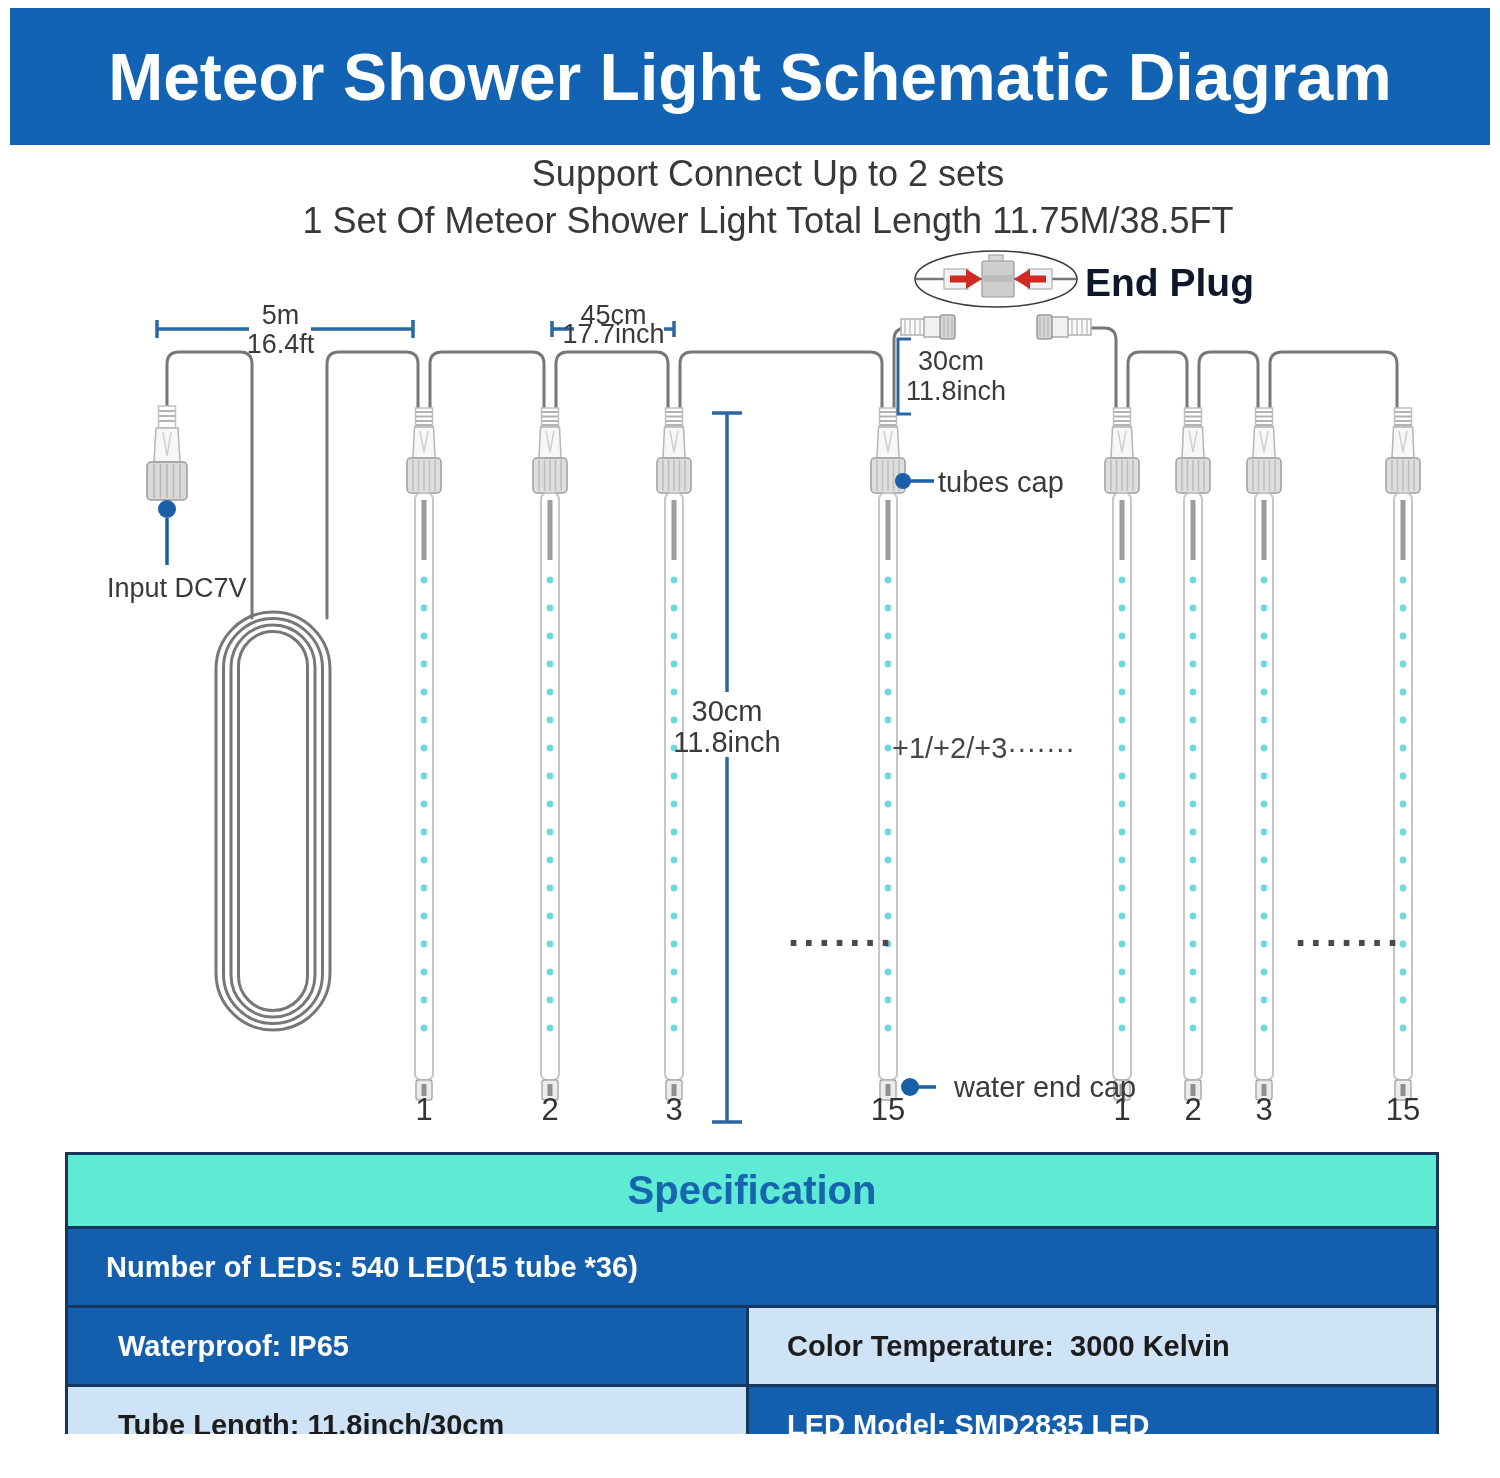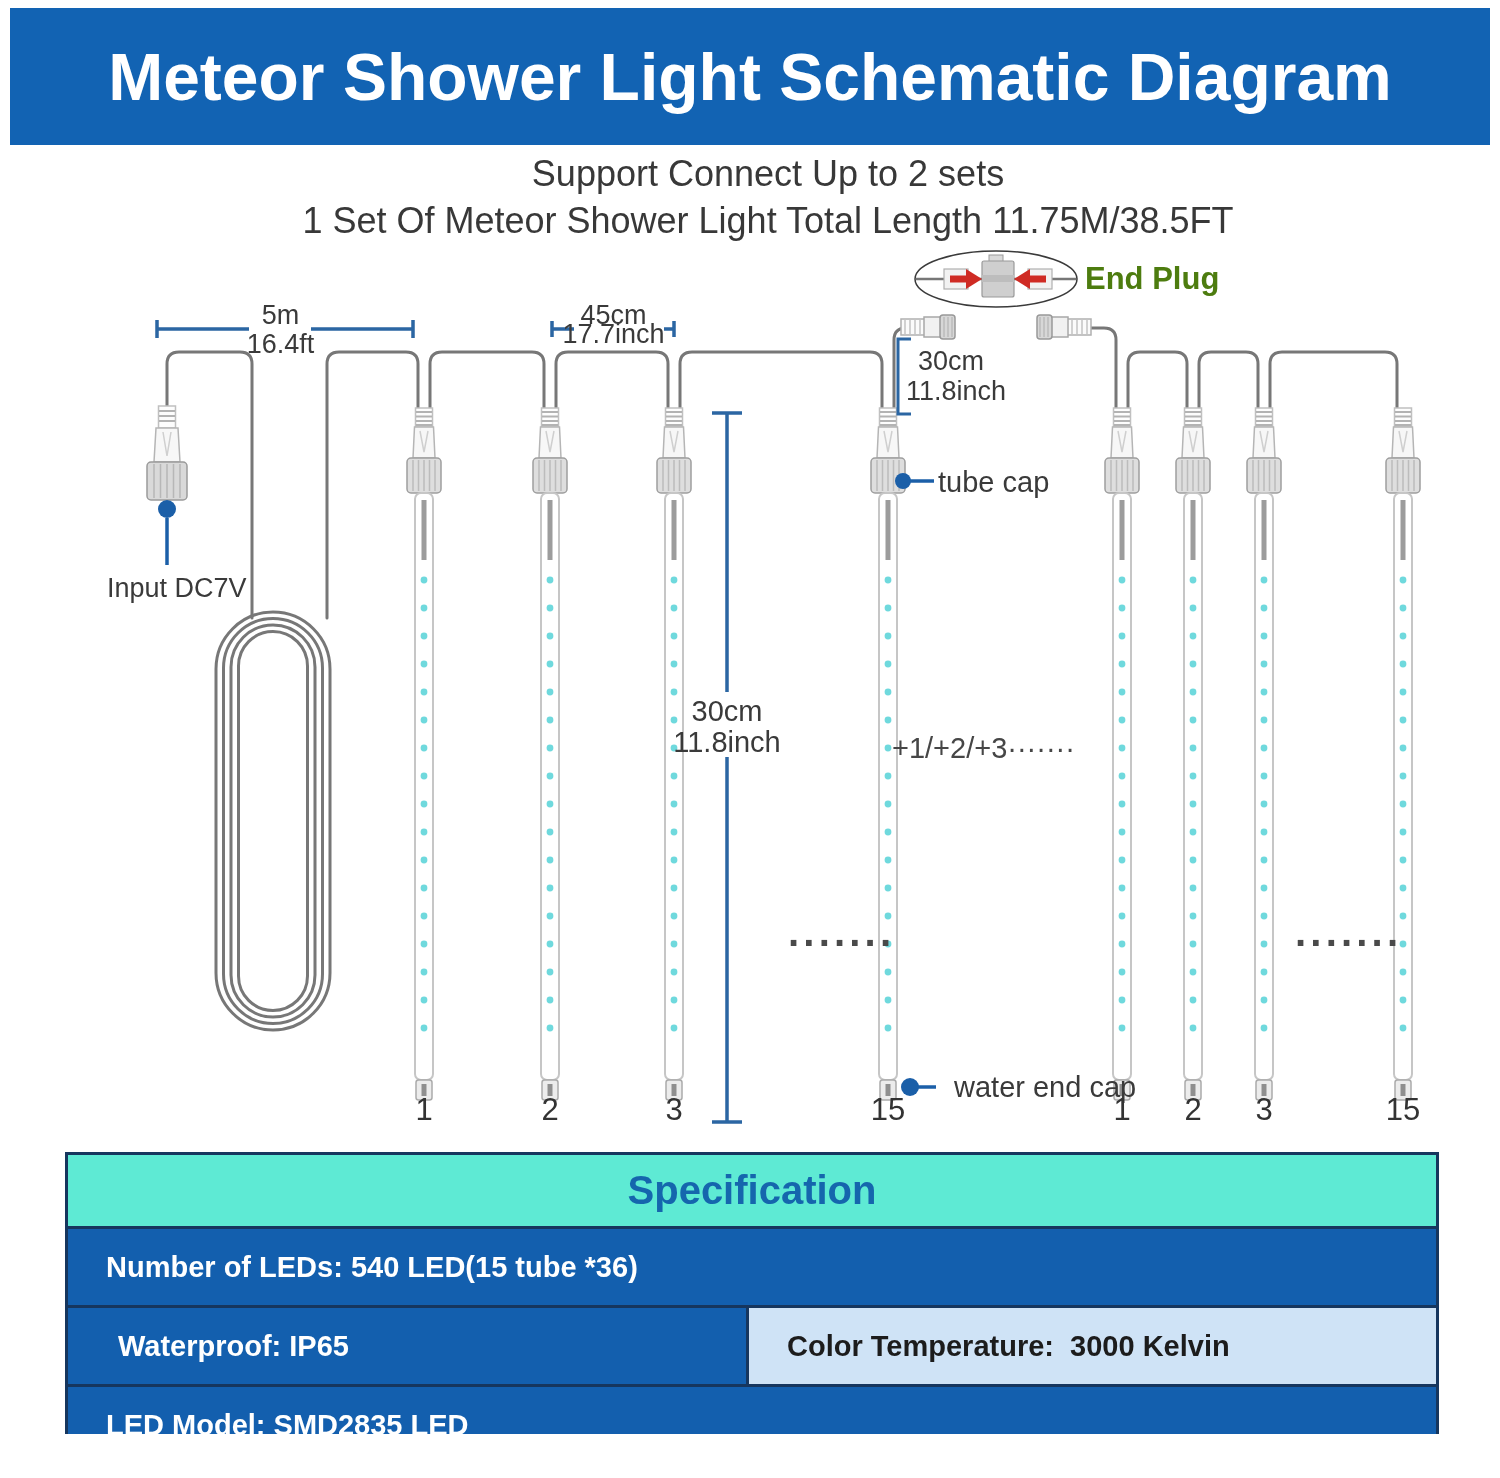--- a/index.html
+++ b/index.html
@@ -9,21 +9,21 @@
   .header-band{position:absolute;left:10px;top:8px;width:1480px;height:137px;background:#1263b3;
                display:flex;align-items:center;justify-content:center;}
   .header-title{color:#ffffff;font-weight:bold;font-size:66px;letter-spacing:0px;white-space:nowrap;}
   
   .subtitle{position:absolute;left:48px;top:150px;width:1440px;text-align:center;color:#383838;
             font-size:36px;line-height:47px;}
   
   .lbl{position:absolute;color:#3a3a3a;white-space:nowrap;}
   .dim-lbl{font-size:27px;line-height:28px;text-align:center;}
   .tube-dim-lbl{font-size:29px;line-height:31px;text-align:center;}
-  .endplug-lbl{font-size:31px;font-weight:bold;color:#4d7c0f;}
+  .endplug-lbl{font-size:39px;font-weight:bold;color:#0f172a;}
   .marker-lbl{font-size:29px;}
   .input-lbl{font-size:27px;}
   .plus-lbl{font-size:29px;color:#464646;}
   .dots-lbl{font-size:40px;font-weight:bold;letter-spacing:2px;color:#4a4a4a;}
   .tube-num{position:absolute;width:70px;text-align:center;font-size:31px;color:#333333;top:1092px;}
   svg{position:absolute;left:0;top:0;}
   
   .spec-box{position:absolute;left:65px;top:1152px;width:1368px;border:3px solid #16365e;background:#5eead4;}
   .spec-title-area{height:71px;border-bottom:3px solid #16365e;display:flex;align-items:center;justify-content:center;}
   .spec-title{color:#1566ad;font-size:40px;font-weight:bold;}
@@ -173,21 +173,21 @@
   <div class="lbl dim-lbl" style="left:551px;top:301px;width:125px;">45cm</div>
   <div class="lbl dim-lbl" style="left:551px;top:320px;width:125px;">17.7inch</div>
 
   <div class="lbl dim-lbl" style="left:918px;top:347px;text-align:left;">30cm</div>
   <div class="lbl dim-lbl" style="left:906px;top:377px;text-align:left;">11.8inch</div>
 
   <div class="lbl tube-dim-lbl" style="left:647px;top:696px;width:160px;">30cm</div>
   <div class="lbl tube-dim-lbl" style="left:647px;top:727px;width:160px;">11.8inch</div>
 
   <div class="lbl input-lbl" style="left:107px;top:573px;">Input DC7V</div>
-  <div class="lbl marker-lbl" style="left:938px;top:466px;">tube cap</div>
+  <div class="lbl marker-lbl" style="left:938px;top:466px;">tubes cap</div>
   <div class="lbl marker-lbl" style="left:941px;top:1071px;margin-left:13px;">water end cap</div>
   <div class="lbl plus-lbl" style="left:892px;top:732px;">+1/+2/+3·······</div>
   <div class="lbl dots-lbl" style="left:788px;top:921px;">·······</div>
   <div class="lbl dots-lbl" style="left:1295px;top:921px;">·······</div>
 
   <div class="tube-num" style="left:389px;">1</div>
   <div class="tube-num" style="left:515px;">2</div>
   <div class="tube-num" style="left:639px;">3</div>
   <div class="tube-num" style="left:853px;">15</div>
   <div class="tube-num" style="left:1087px;">1</div>
@@ -200,17 +200,18 @@
       <div class="spec-title">Specification</div>
     </div>
     <div class="spec-row">
       <div class="spec-cell right cell-dark">Number of LEDs: 540 LED(15 tube *36)</div>
     </div>
     <div class="spec-row">
       <div class="spec-cell left cell-dark">Waterproof: IP65</div>
       <div class="spec-cell right cell-light">Color Temperature:  3000 Kelvin</div>
     </div>
     <div class="spec-row">
+      <div class="spec-cell left cell-light">Tube Length: 11.8inch/30cm</div>
       <div class="spec-cell right cell-dark">LED Model: SMD2835 LED</div>
     </div>
   </div>
 
 </div>
 
 </body></html>

